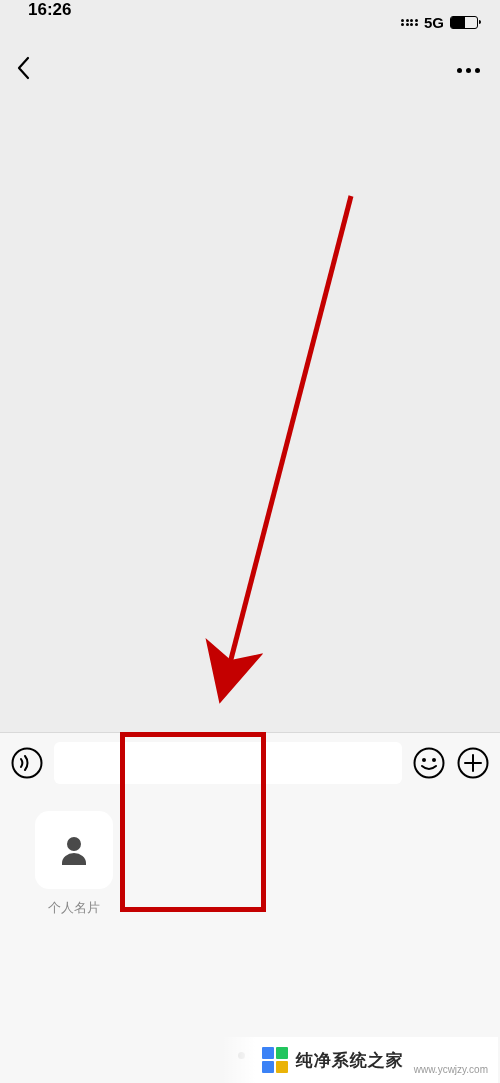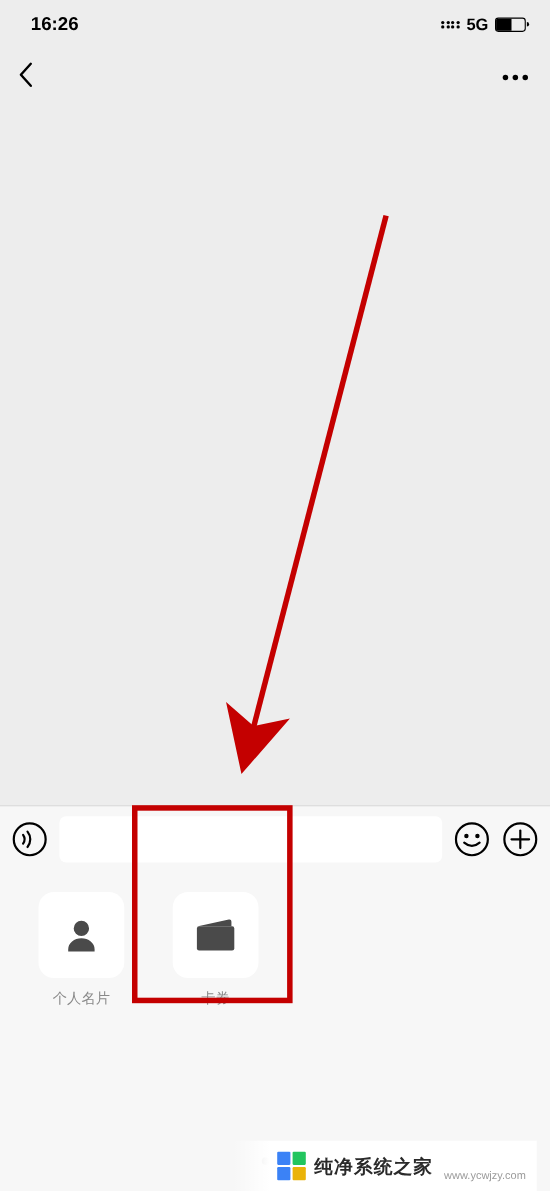--- a/index.html
+++ b/index.html
@@ -7,21 +7,20 @@
       width: 500px;
       height: 1083px;
       background: #ededed;
       font-family: -apple-system, "PingFang SC", "Helvetica Neue", sans-serif;
       position: relative;
       overflow: hidden;
     }
     .status-bar {
       height: 44px;
       display: flex;
-      align-items: center;
       justify-content: space-between;
       padding: 0 22px 0 28px;
       font-size: 17px;
       font-weight: 600;
       color: #000;
     }
     .status-right { display: flex; align-items: center; gap: 6px; font-size: 15px; }
     .signal-dots { display: flex; gap: 1.5px; align-items: center; }
     .sig-col { width: 3px; display: flex; flex-direction: column; gap: 1px; }
     .sd { width: 3px; height: 3px; border-radius: 50%; background: #000; }
@@ -110,21 +109,21 @@
 
     .page-dots {
       position: absolute;
       bottom: 24px; left: 0; right: 0;
       display: flex; justify-content: center; gap: 10px;
     }
     .pd { width: 7px; height: 7px; border-radius: 50%; }
 
     .watermark {
       position: absolute;
-      right: 12px; bottom: 0;
+      right: 2px; bottom: 0;
       height: 46px;
       background: linear-gradient(90deg, rgba(255,255,255,0) 0%, #fff 12%);
       display: flex; align-items: center;
       padding: 0 10px 0 40px;
       gap: 8px;
     }
     .wm-logo {
       width: 26px; height: 26px;
       display: grid; grid-template-columns: 1fr 1fr; grid-template-rows: 1fr 1fr; gap: 2px;
     }
@@ -210,29 +209,20 @@
     <div class="attach-item">
       <div class="attach-tile">
         <svg width="38" height="38" viewBox="0 0 38 38">
           <path d="M19 6 a7 7 0 1 1 0 14 a7 7 0 1 1 0 -14 M7 34 v-2 a12 10 0 0 1 24 0 v2 Z" fill="#4a4a4a"></path>
         </svg>
       </div>
       <span class="attach-label">个人名片</span>
     </div>
 
 
-    <div class="attach-item">
-      <div class="attach-tile">
-        <svg width="40" height="32" viewBox="0 0 40 32">
-          <path d="M4 8 L32 2 a2 2 0 0 1 2.4 2 V8 H4 Z" fill="#4a4a4a"></path>
-          <rect x="3" y="8" width="34" height="22" rx="2" fill="#4a4a4a"></rect>
-        </svg>
-      </div>
-      <span class="attach-label">卡券</span>
-    </div>
 
   </div>
 
   <div class="page-dots">
     <span class="pd" style="background:#d8d8d8"></span>
     <span class="pd" style="background:#8a8a8a"></span>
   </div>
 </div>
 
 <div class="highlight-box" style="left:120px; top:732px; width:146px; height:180px;"></div>

